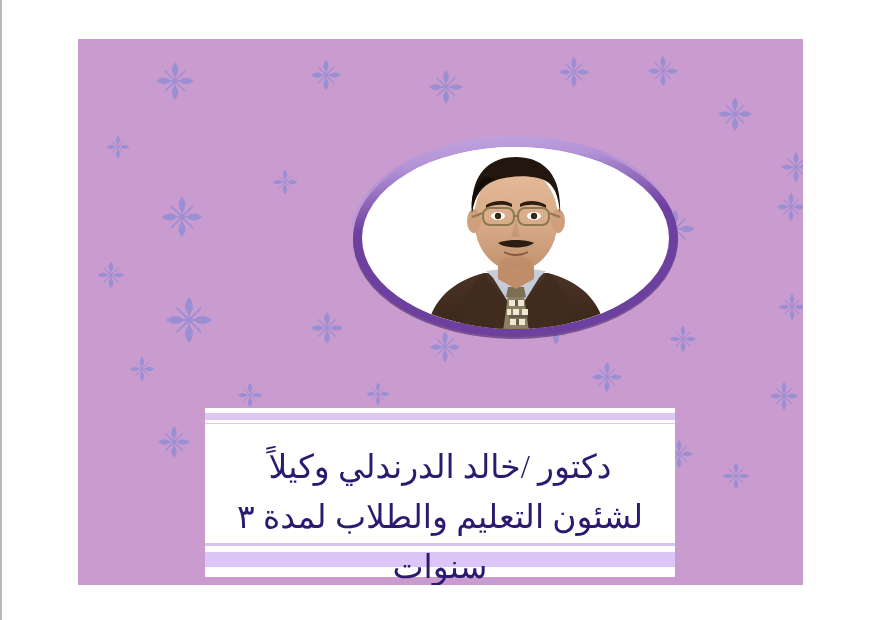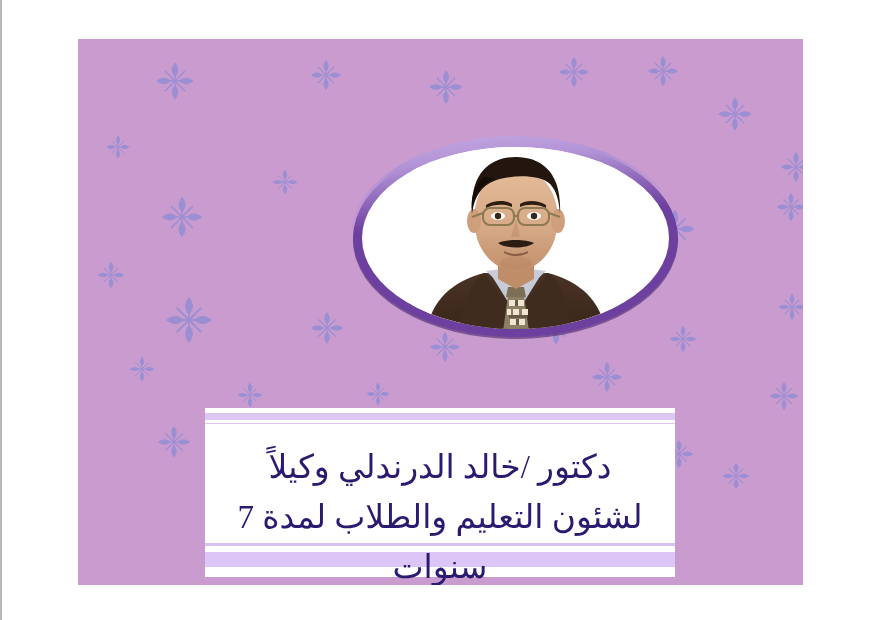--- a/index.html
+++ b/index.html
@@ -783,18 +783,18 @@
         </svg>
       </div>
     </div>
 
     <div id="caption-box">
       <div class="band-top-outer"></div>
       <div class="band-top-inner"></div>
       <div class="band-bot-hair"></div>
       <div class="band-bot-outer"></div>
       <div id="caption-text">دكتور /خالد الدرندلي وكيلاً
-لشئون التعليم والطلاب لمدة 7
+لشئون التعليم والطلاب لمدة ٣
 سنوات</div>
     </div>
 
   </div>
 </div>
 
 </body></html>

